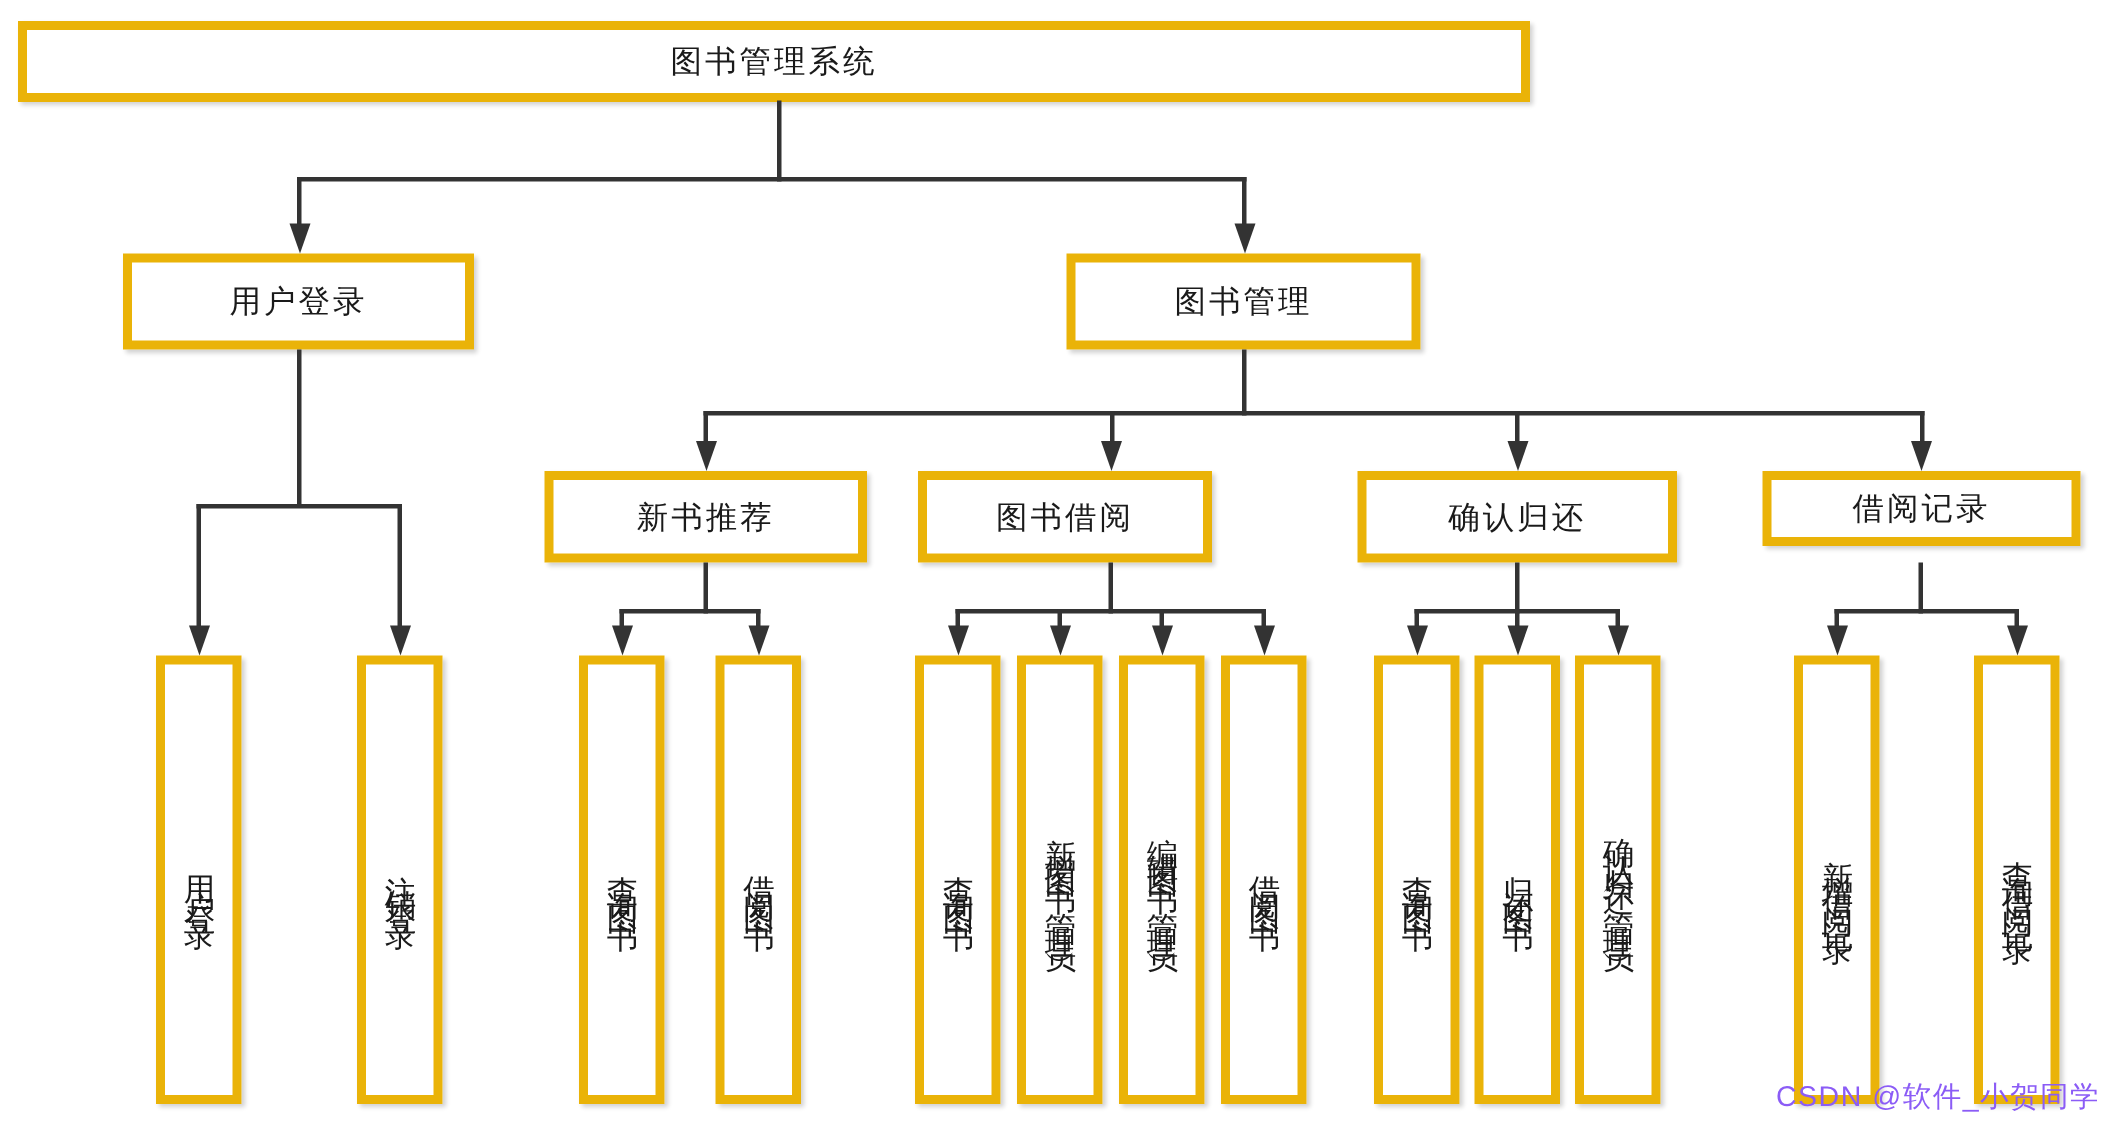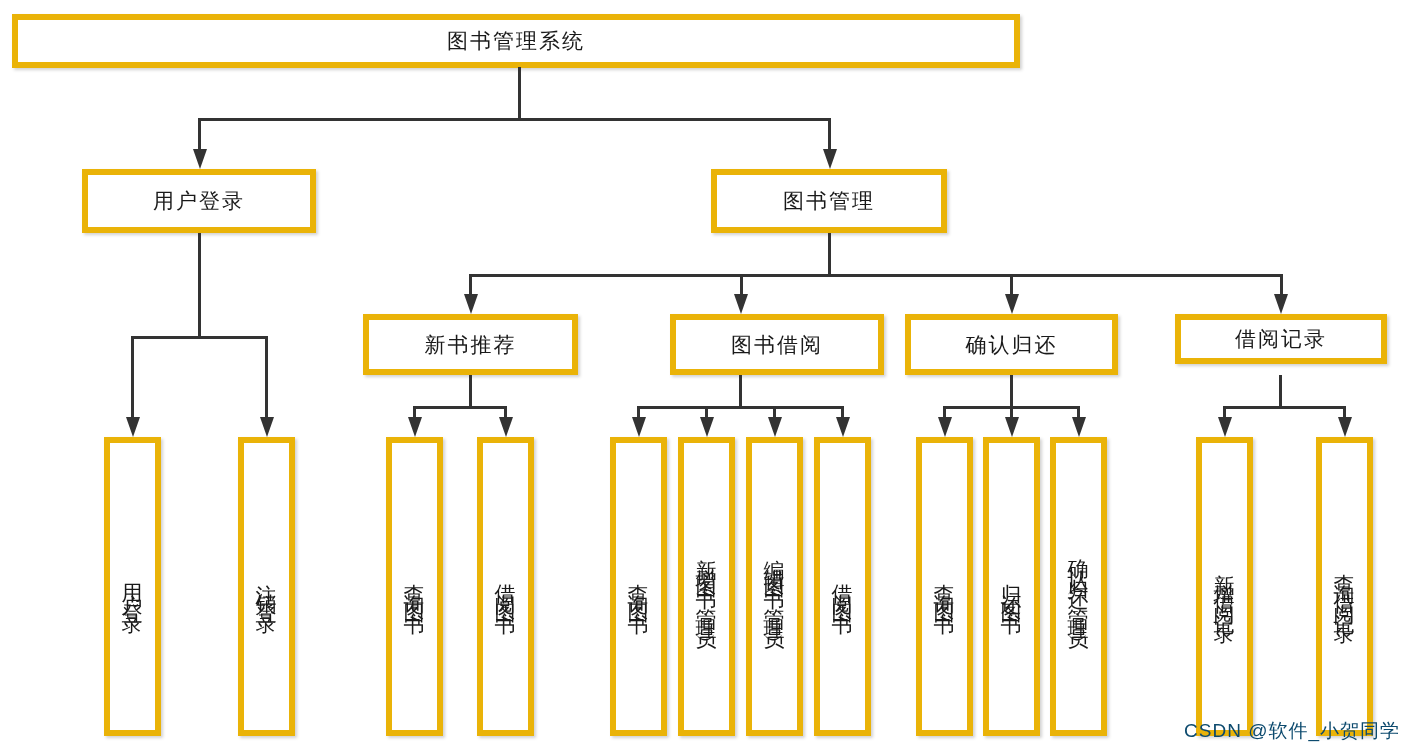--- a/index.html
+++ b/index.html
@@ -39,21 +39,21 @@
     position:absolute;width:0;height:0;
     border-left:7px solid transparent;
     border-right:7px solid transparent;
     border-top:20px solid #333333;
   }
   .watermark{
     position:absolute;
     right:5px;bottom:3px;
     font-size:19px;
     letter-spacing:1px;
-    color:#0c4a6e;
+    color:#8b5cf6;
     z-index:10;
   }
   .grp{display:contents;}
 </style>
 </head>
 <body>
 
 <div id="stage">
 
   
@@ -66,21 +66,21 @@
   </div>
 
   <div class="node" style="left:711px;top:169px;width:236px;height:64px;">
     <span class="lbl">图书管理</span>
   </div>
 
   <div class="node" style="left:363px;top:314px;width:215px;height:61px;">
     <span class="lbl">新书推荐</span>
   </div>
 
-  <div class="node" style="left:670px;top:314px;width:214px;height:61px;text-align:right;">
+  <div class="node" style="left:612px;top:314px;width:196px;height:61px;text-align:right;">
     <span class="lbl">图书借阅</span>
   </div>
 
   <div class="node" style="left:905px;top:314px;width:213px;height:61px;">
     <span class="lbl">确认归还</span>
   </div>
 
   <div class="node" style="left:1175px;top:314px;width:212px;height:50px;">
     <span class="lbl">借阅记录</span>
   </div>

